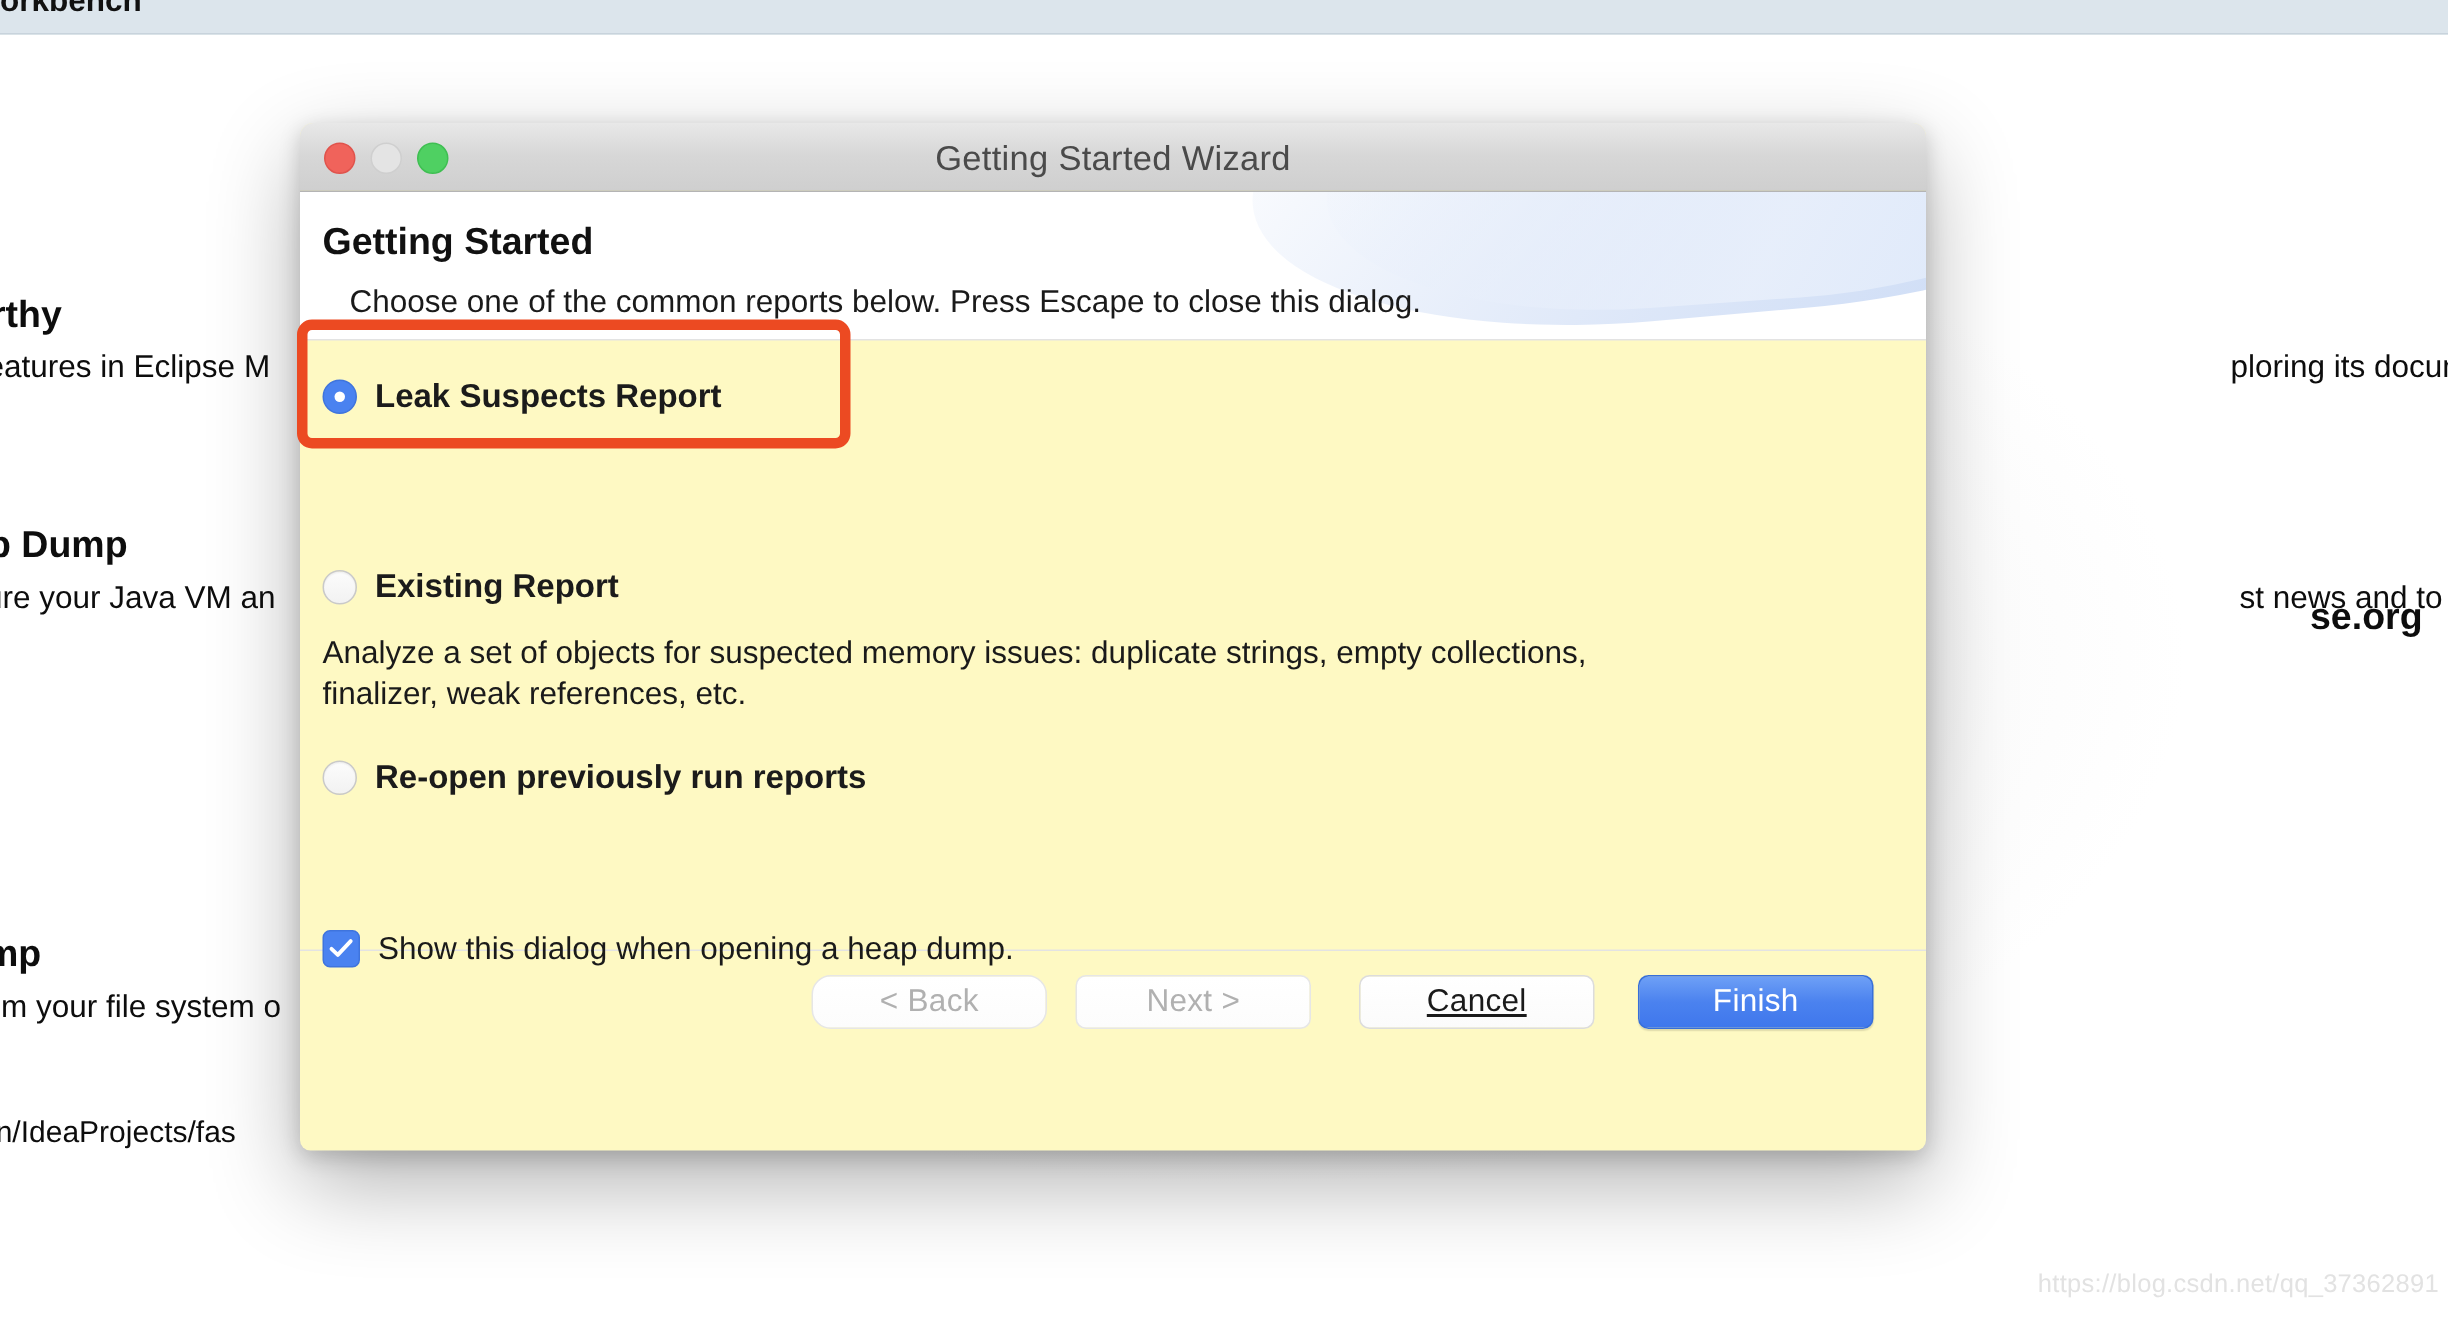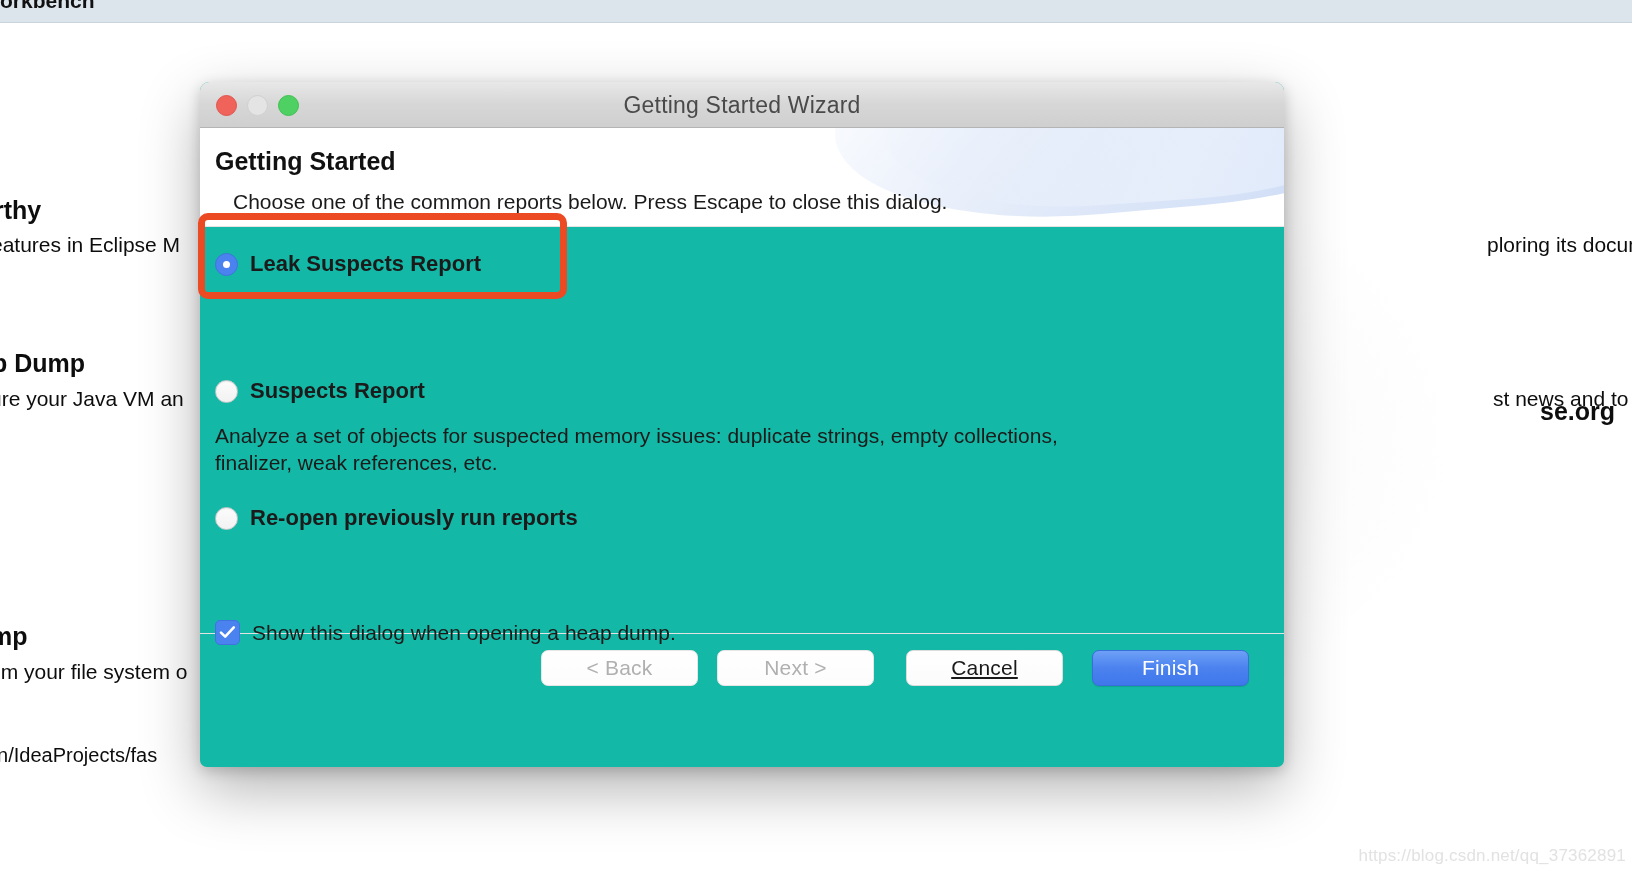--- a/index.html
+++ b/index.html
@@ -83,21 +83,21 @@
     white-space: nowrap;
     text-align: right;
   }
 
   
   #dialog {
     position: absolute;
     left: 200px; top: 82px;
     width: 1084px; height: 685px;
     border-radius: 9px 9px 7px 7px;
-    background: #14b8a6;
+    background: #fef9c3;
     box-shadow: 0 22px 60px rgba(0,0,0,0.30),
                 0 4px 14px rgba(0,0,0,0.18);
     overflow: hidden;
   }
   .titlebar {
     position: relative;
     height: 45px;
     background: linear-gradient(to bottom, #e8e8e8 0%, #d7d7d7 48%, #cfcfcf 100%);
     border-bottom: 1px solid #b4b4b4;
   }
@@ -276,21 +276,21 @@
     background: linear-gradient(to bottom, #ffffff, #fcfcfc);
     border: 1px solid #e6e6e6;
     color: #b0b0b0;
   }
   .btn.primary {
     background: linear-gradient(to bottom, #6ea0f6 0%, #4b82ef 50%, #3f77ec 100%);
     border: 1px solid #376fd9;
     color: #ffffff;
     box-shadow: 0 1px 1px rgba(0,0,0,0.12);
   }
-  #btn-back   { left: 341px; width: 157px; }
+  #btn-back   { left: 341px; width: 157px; border-radius: 13px; }
   #btn-next   { left: 517px; width: 157px; }
   #btn-cancel { left: 706px; width: 157px; text-decoration: underline; }
   #btn-finish { left: 892px; width: 157px; }
 
   
   #annotation {
     position: absolute;
     left: 198px; top: 213px;
     width: 369px; height: 86px;
     border: 7px solid #ec4a22;
@@ -345,21 +345,21 @@
 
   <div class="dlg-body">
 
     <div class="opt-row" id="opt-leak-row">
       <div class="radio on"></div>
       <div class="opt-label">Leak Suspects Report</div>
     </div>
 
     <div class="opt-row" id="opt-component-row">
       <div class="radio off"></div>
-      <div class="opt-label">Suspects Report</div>
+      <div class="opt-label">Existing Report</div>
     </div>
     <div class="opt-desc" id="desc-component">Analyze a set of objects for suspected memory issues: duplicate strings, empty collections, finalizer, weak references, etc.</div>
 
     <div class="opt-row" id="opt-reopen-row">
       <div class="radio off"></div>
       <div class="opt-label">Re-open previously run reports</div>
     </div>
 
     <div id="check-row">
       <div class="checkbox">

